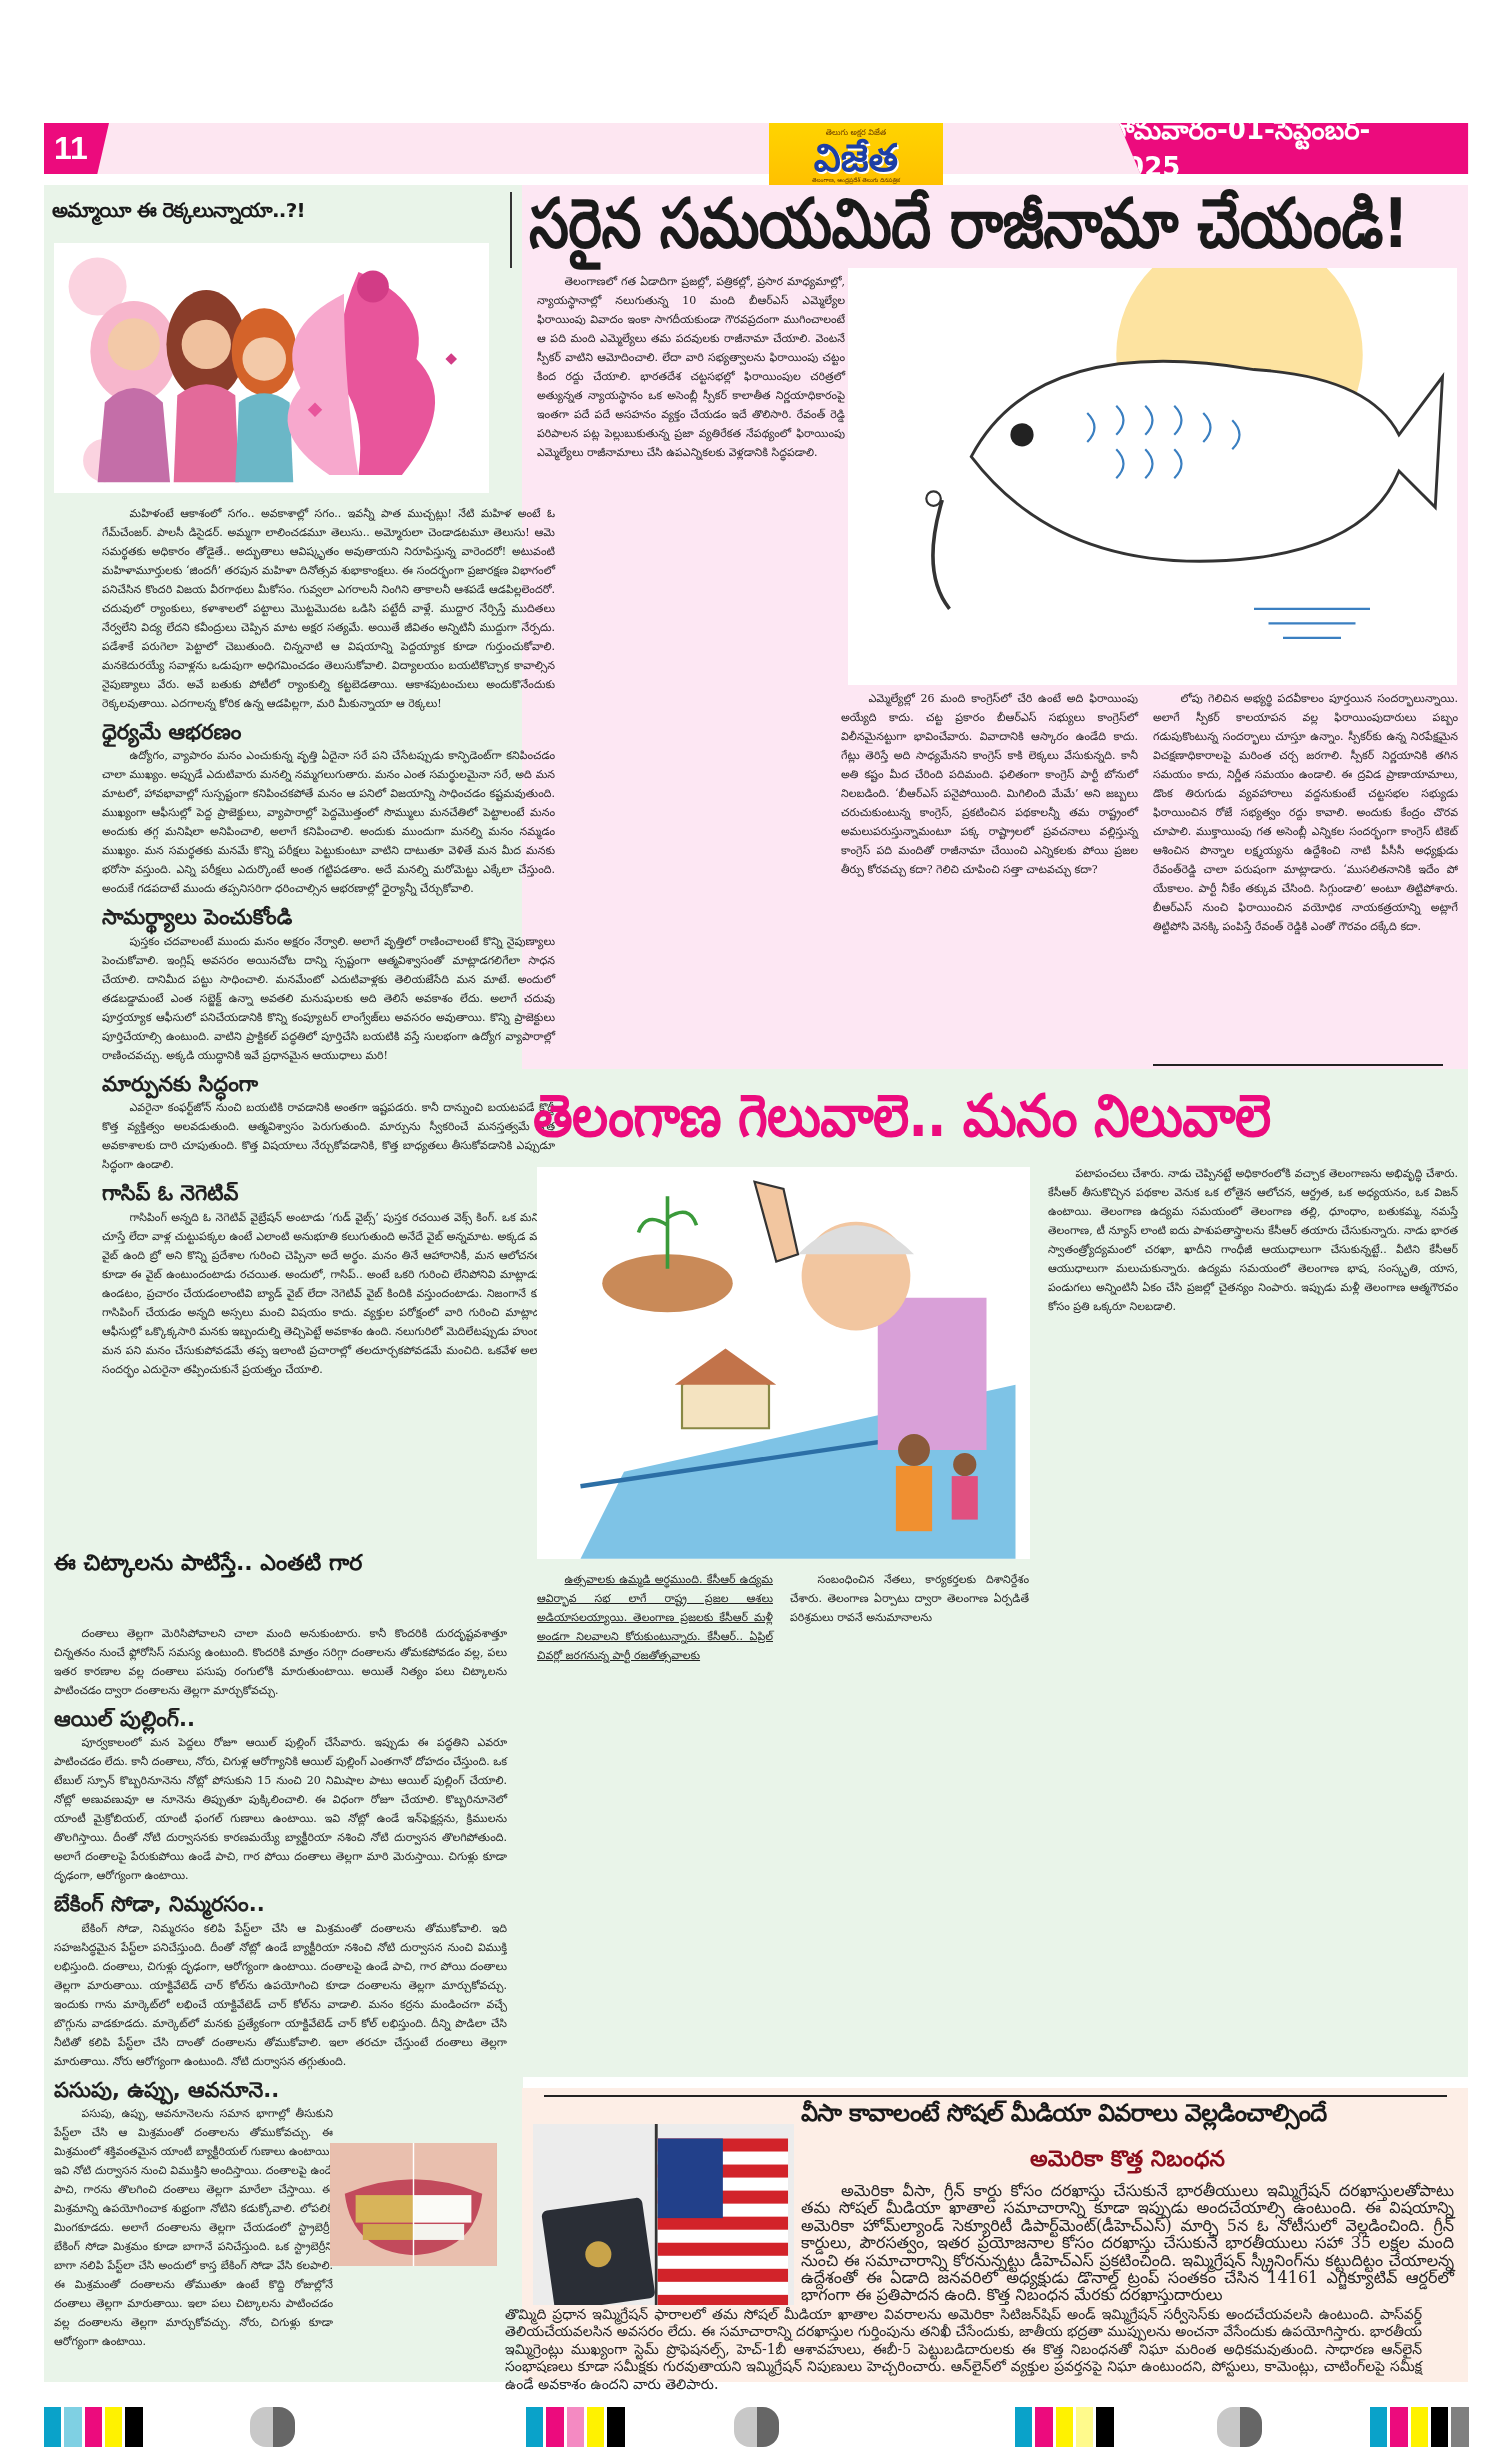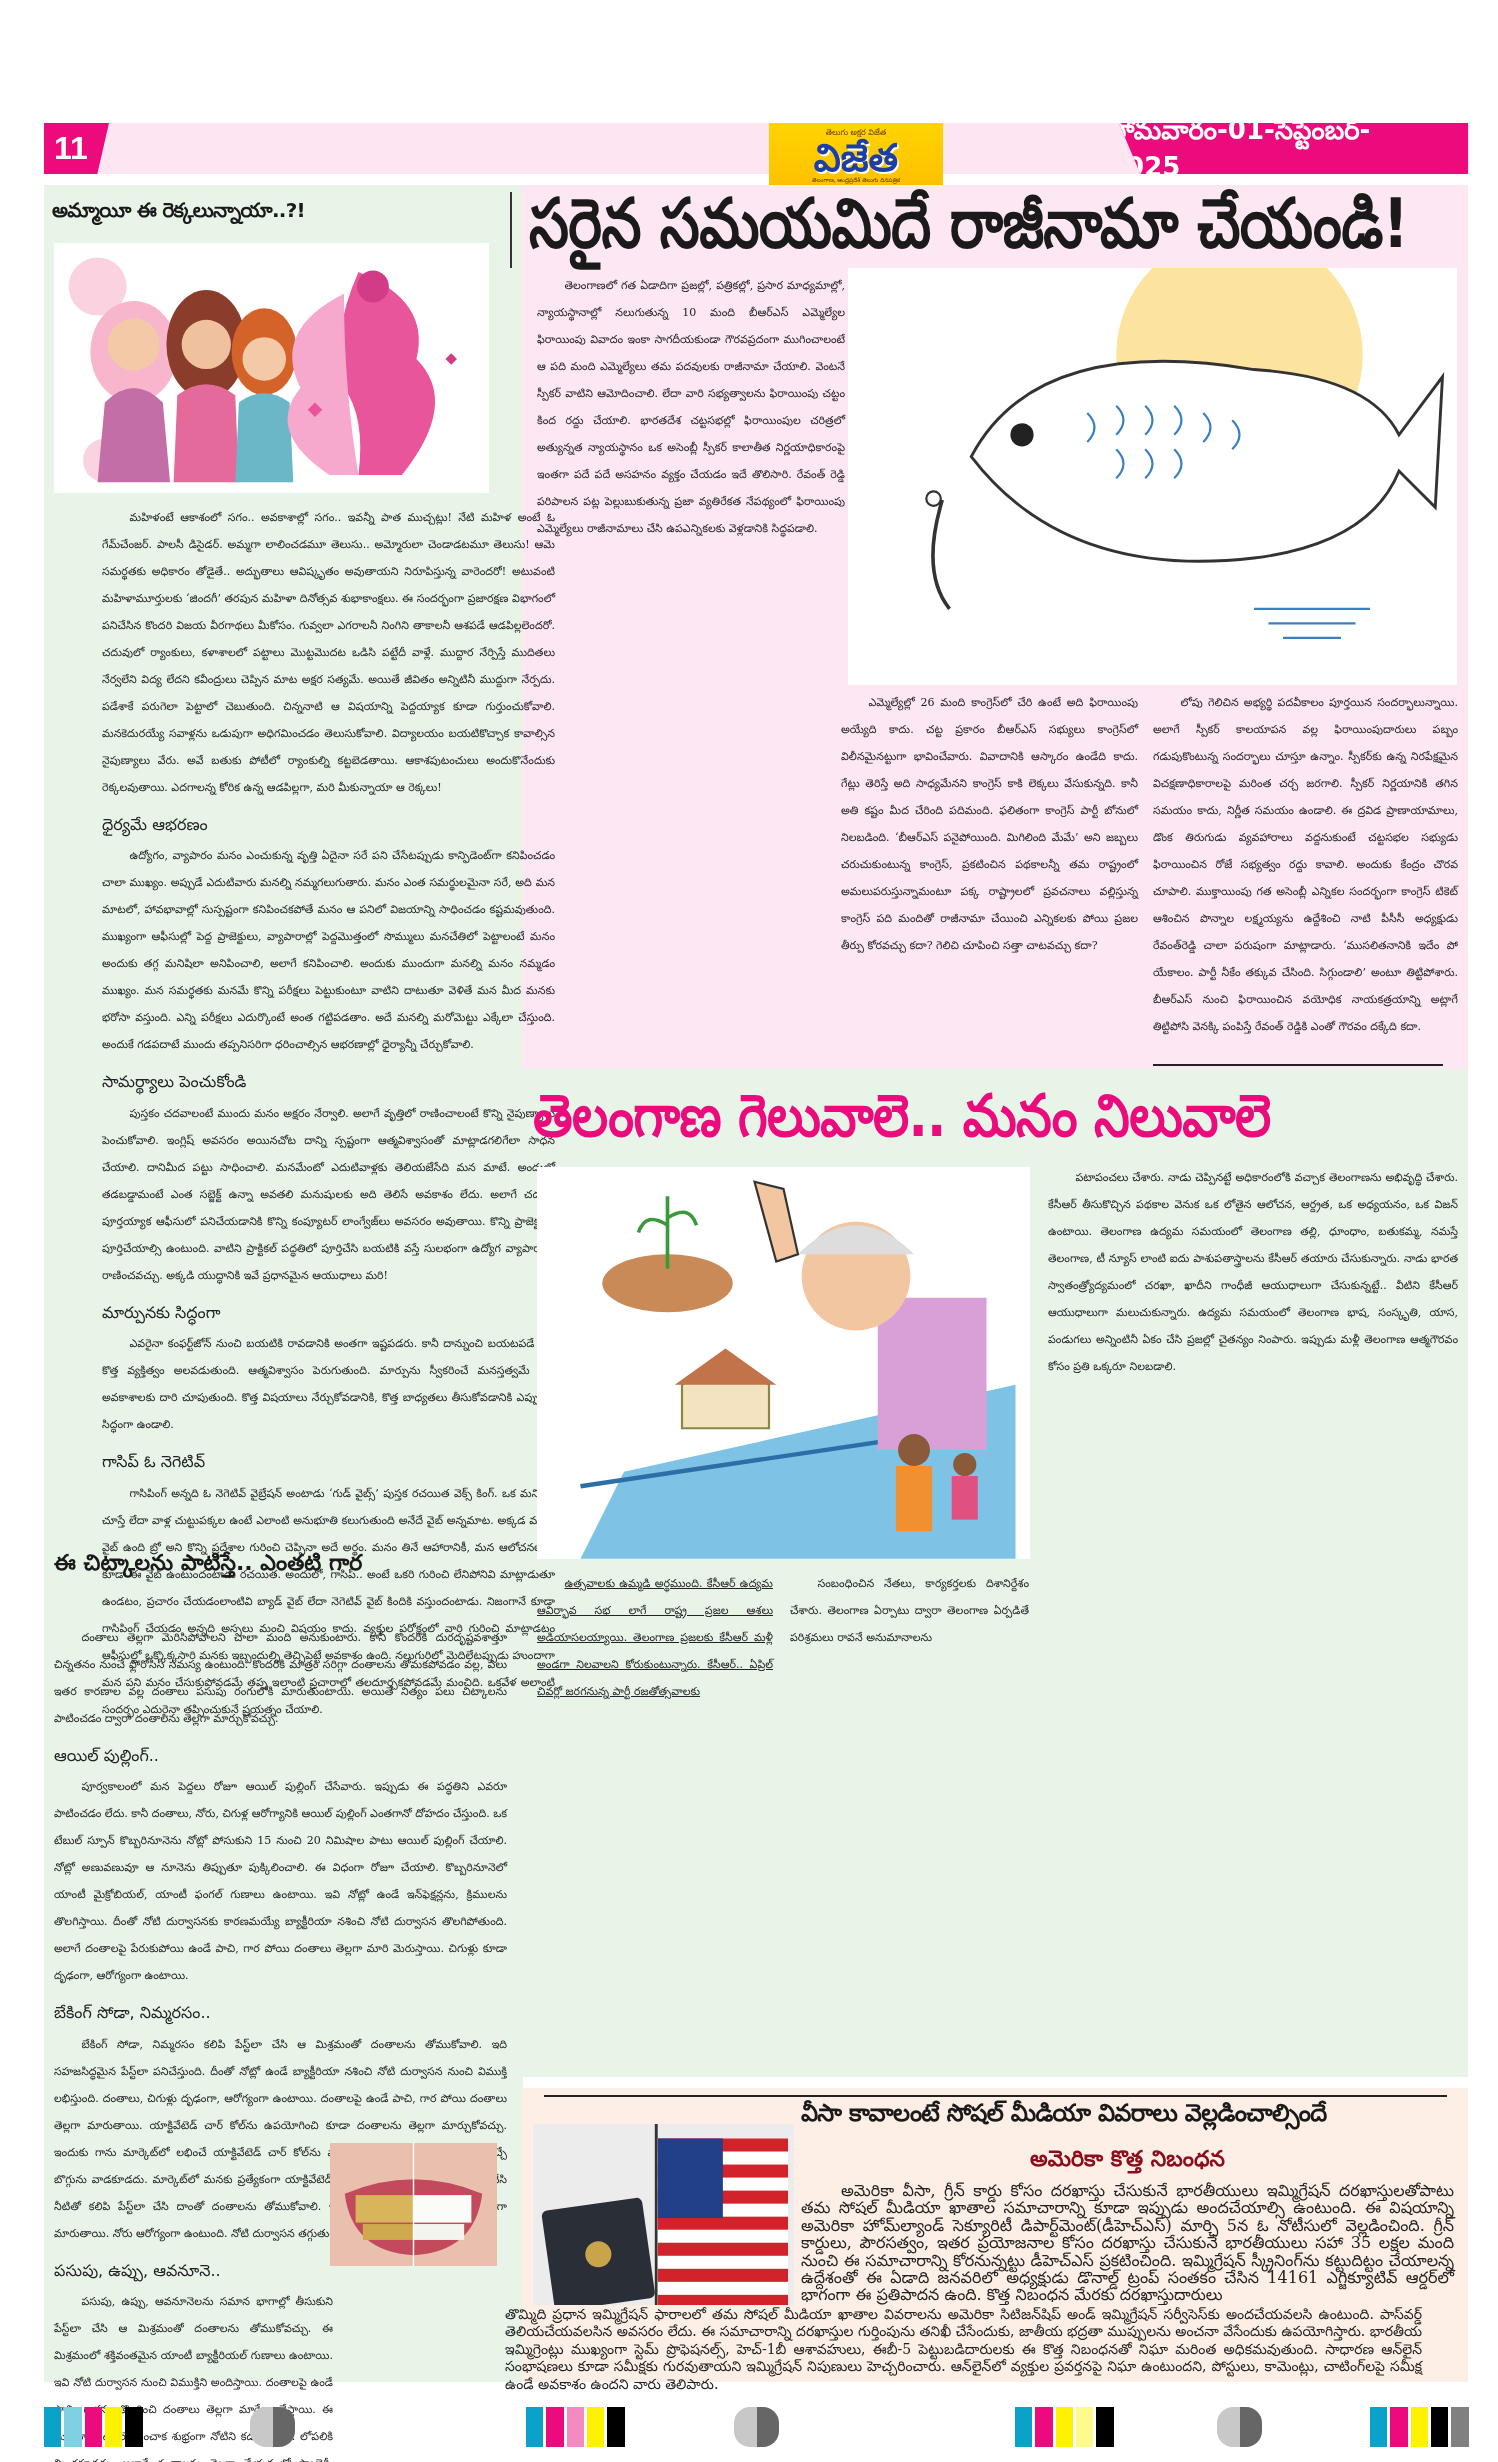--- a/index.html
+++ b/index.html
@@ -24,23 +24,23 @@
   .leftcol { position:absolute; left:44px; top:185px; width:479px; height:2197px; background:#e9f4e9; }
   .rightcol { position:absolute; left:522px; top:185px; width:946px; height:885px; background:#fde7f3; }
   .midcol { position:absolute; left:522px; top:1069px; width:946px; height:1008px; background:#e9f4e9; }
   .visa { position:absolute; left:522px; top:2088px; width:946px; height:294px; background:#fdeee6; }
   .vrule { position:absolute; left:510px; top:192px; width:1.5px; height:76px; background:#333; }
 
   .headline-left { position:absolute; left:52px; top:190px; font-size:20px; font-weight:bold; letter-spacing:-0.7px;margin-top:8px; }
   .headline-main { position:absolute; left:529px; top:183px; font-size:57px; font-weight:bold; letter-spacing:-0.7px;
     font-family:"DejaVu Sans", sans-serif; transform: scaleY(1.2); transform-origin: top left; }
 
-  .body-text { font-family:"DejaVu Serif", serif; font-size:11px; line-height:27px; text-align:justify; color:#222; }
+  .body-text { font-family:"DejaVu Serif", serif; font-size:11px; line-height:19px; text-align:justify; color:#222; }
   .body-text p { text-indent: 2.5em; }
-  .subhead { font-weight:normal; font-size:16px; margin:10px 0 4.4px 0; font-family:"DejaVu Sans", sans-serif; }
+  .subhead { font-weight:bold; font-size:21px; margin:10px 0 4.4px 0; font-family:"DejaVu Sans", sans-serif; }
 
   
   .women-img { position:absolute; left:54px; top:243px; width:435px; height:250px; background:#fff; overflow:hidden; }
   .left-body1 { position:absolute; left:54px; top:504px; width:453px;margin-left:48px; }
 
   .teeth-head { position:absolute; left:54px; top:1550px; width:453px; text-align:left; font-weight:bold; }
   .teeth-head .l1 { font-size:22px; }
   .teeth-head .l2 { font-size:29px; margin-top:4.4px; }
   .left-body2 { position:absolute; left:54px; top:1624px; width:453px; }
   .teeth-img { position:absolute; left:330px; top:2143px; width:167px; height:123px; overflow:hidden;

